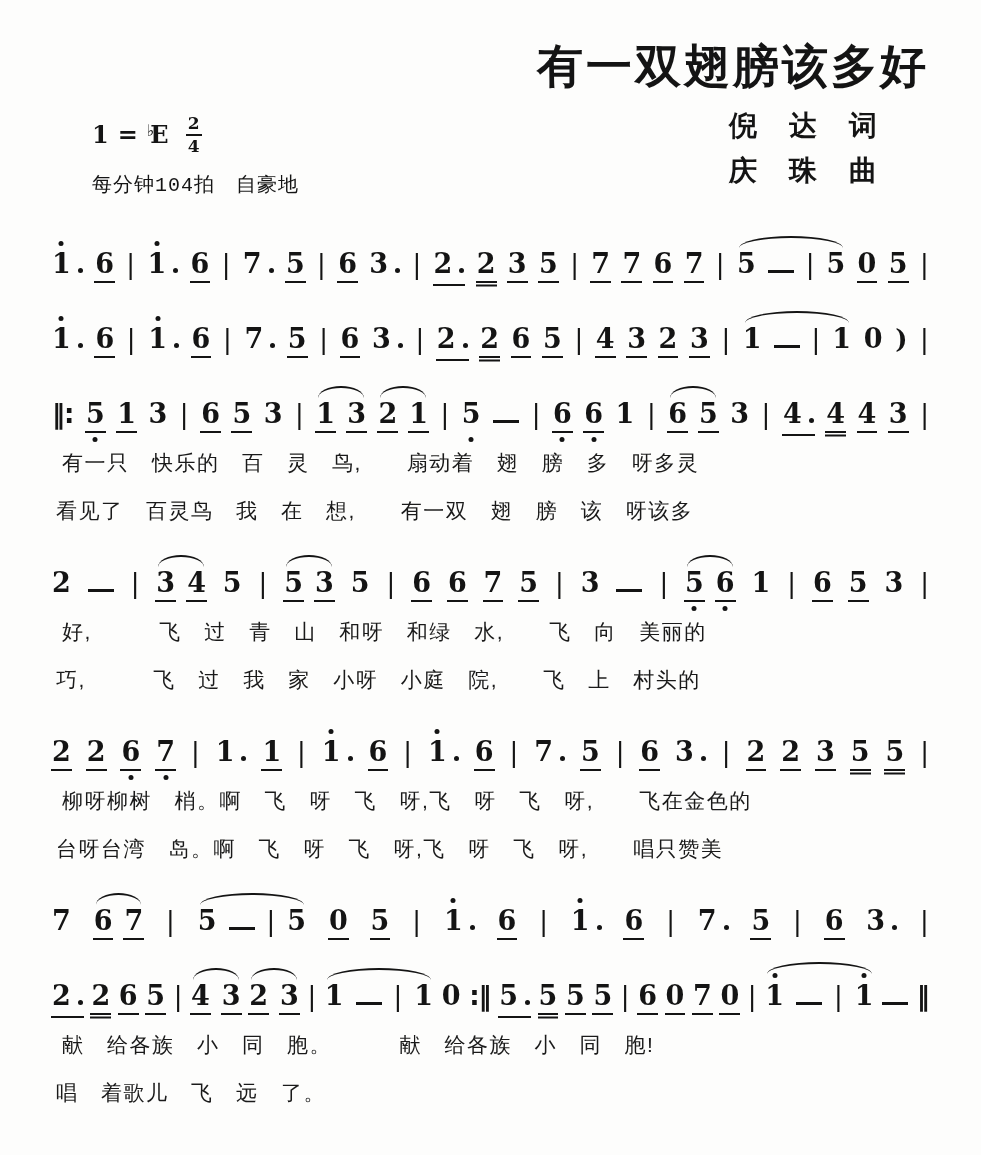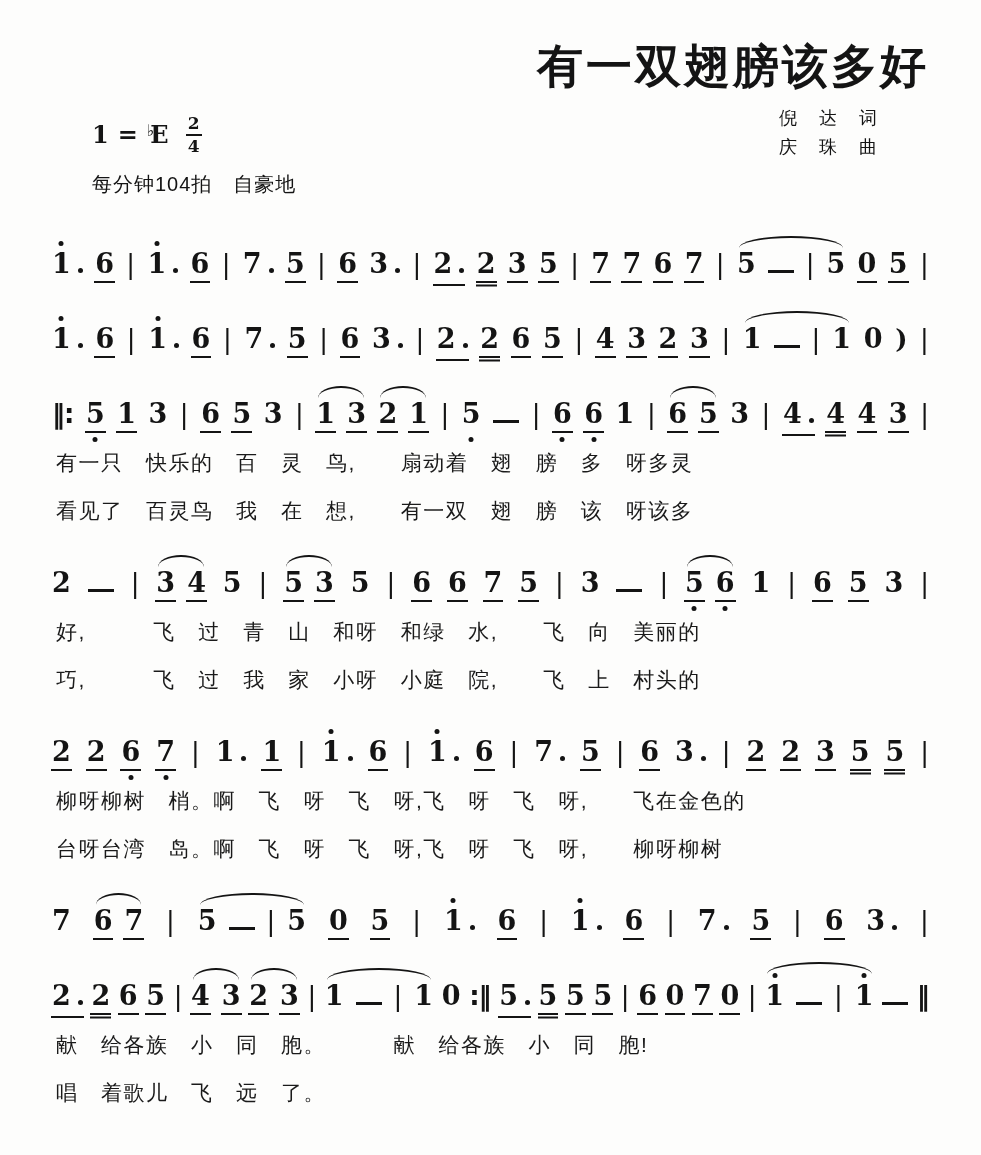--- a/index.html
+++ b/index.html
@@ -8,24 +8,24 @@
   .title{text-align:right;font-family:"Liberation Sans","DejaVu Sans",sans-serif;
          font-weight:900;font-size:46px;letter-spacing:3px;margin:6px 0 0 0;}
   .header{position:relative;margin-top:16px;height:92px;}
   .keyline{font-family:"DejaVu Serif",serif;font-weight:700;font-size:24px;
            margin-left:40px;display:flex;align-items:center;gap:9px;}
   .ks-flat{font-size:16px;position:relative;top:-7px;margin-right:-4px;}
   .frac{display:inline-flex;flex-direction:column;align-items:center;font-size:17px;
         line-height:1.1;margin-left:8px;font-weight:700;}
   .fn{border-bottom:2px solid #141414;padding:0 2px 1px;}
   .fd{padding-top:1px;}
-  .tempo{font-family:Liberation Sans, sans-serif;font-size:20px;
+  .tempo{font-family:Liberation Mono, monospace;font-size:20px;
          margin:16px 0 0 40px;letter-spacing:1px;}
-  .credits{position:absolute;top:-10px;right:50px;font-size:18px;line-height:1.6;
-           font-family:"Liberation Sans","DejaVu Sans",sans-serif;letter-spacing:2px;}
+  .credits{position:absolute;top:-10px;right:50px;font-size:28px;line-height:1.6;
+           font-family:"Liberation Sans","DejaVu Sans",sans-serif;letter-spacing:2px;font-weight:bold;}
   #systems{margin-top:4px;}
   .system{margin-top:27px;}
   .sys-row{display:flex;align-items:baseline;justify-content:space-between;gap:8px;
            font-family:"DejaVu Serif",serif;font-weight:700;font-size:27px;line-height:1.05;
            padding-top:17px;}
   .note{position:relative;display:inline-flex;align-items:baseline;}
   .dwrap{position:relative;display:inline-block;}
   .d{display:inline-block;}
   .aug{display:inline-block;width:5px;height:5px;border-radius:50%;background:#141414;
        margin-left:7px;margin-bottom:8px;}
@@ -39,21 +39,21 @@
   .barline{font-family:"DejaVu Sans",sans-serif;font-weight:400;font-size:26px;}
   .barline.big{font-weight:700;letter-spacing:-1px;}
   .dash{display:inline-block;width:26px;height:3px;background:#141414;margin-bottom:8px;}
   .paren{font-size:26px;}
   .grp{position:relative;display:inline-flex;align-items:baseline;gap:12px;}
   .arc{position:absolute;top:-14px;left:2px;right:2px;height:10px;
        border-top:2.5px solid #141414;border-radius:50% 50% 0 0/100% 100% 0 0;}
   .grp.tall .arc{top:-20px;}
   .lyric-line{font-family:"Liberation Sans","DejaVu Sans",sans-serif;font-size:21px;
               margin-top:20px;letter-spacing:1.5px;color:#1a1a1a;padding-left:4px;}
-  .sys-row + .lyric-line{margin-top:18px;}
+  .sys-row + .lyric-line{margin-top:18px;margin-left:6px;}
 </style>
 </head>
 <body>
 
 <div class="sheet">
   <h1 class="title">有一双翅膀该多好</h1>
 
   <div class="header">
     <div class="keyline">
       <span>1</span>
@@ -466,21 +466,21 @@
           </span>
           <span class="note u2">
             <span class="dwrap"><span class="d">5</span></span>
           </span>
           <span class="note u2">
             <span class="dwrap"><span class="d">5</span></span>
           </span>
           <span class="barline">|</span>
         </div>
         <div class="lyric-line">柳呀柳树　梢。啊　飞　呀　飞　呀,飞　呀　飞　呀,　　飞在金色的</div>
-        <div class="lyric-line">台呀台湾　岛。啊　飞　呀　飞　呀,飞　呀　飞　呀,　　柳呀柳树</div>
+        <div class="lyric-line">台呀台湾　岛。啊　飞　呀　飞　呀,飞　呀　飞　呀,　　唱只赞美</div>
       </div>
       <div class="system">
         <div class="sys-row">
           <span class="note">
             <span class="dwrap"><span class="d">7</span></span>
           </span>
           <span class="grp">
             <span class="arc"></span>
             <span class="note u1">
               <span class="dwrap"><span class="d">6</span></span>

